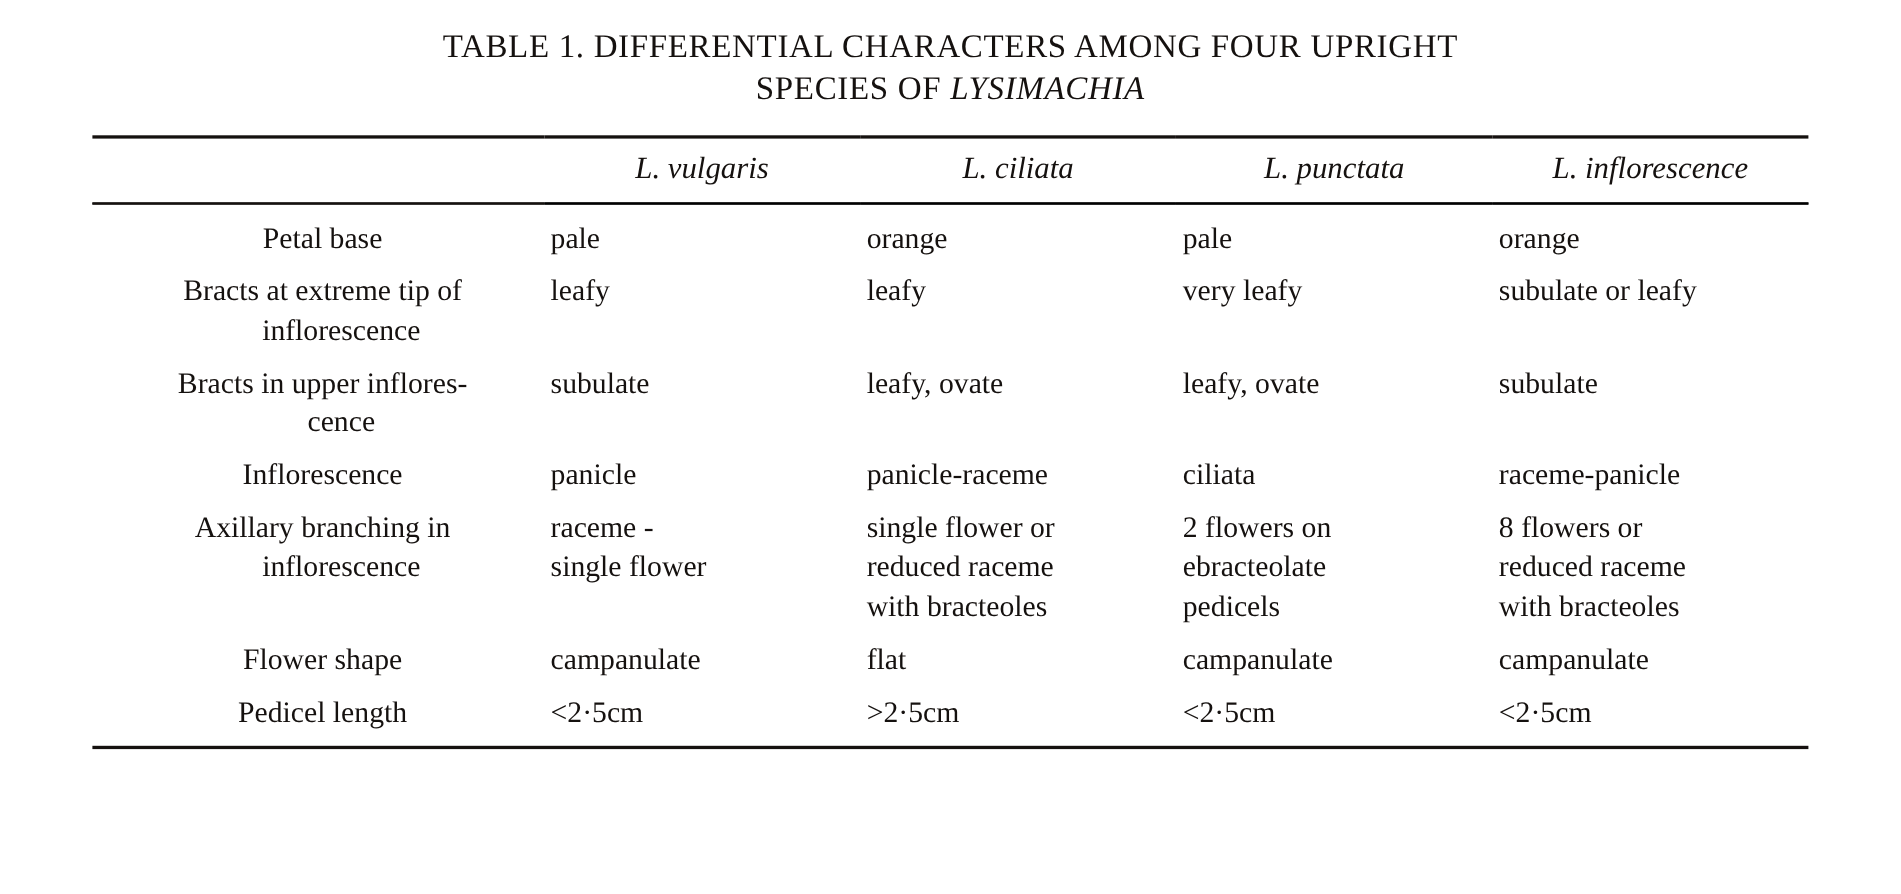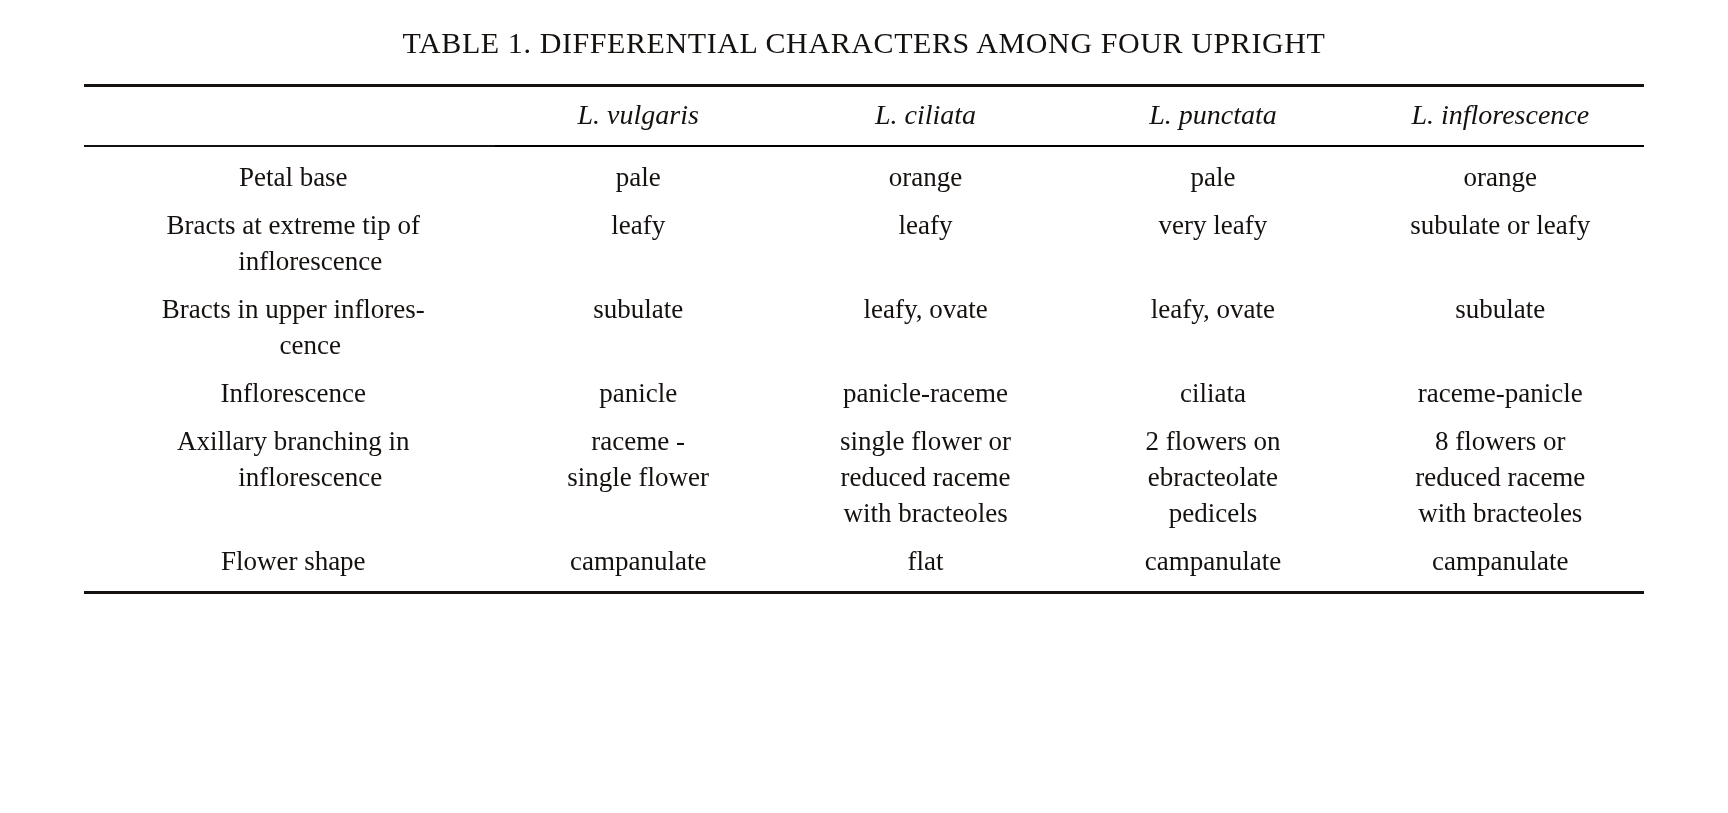--- a/index.html
+++ b/index.html
@@ -57,21 +57,20 @@
     font-size: 28px;
     border-top: 3px solid #15110f;
     border-bottom: 2px solid #000000;
   }
   thead th.blank {
     border-bottom: 2px solid #15110f;
   }
   tbody td {
     vertical-align: top;
     padding: 6px 6px;
-    text-align: center;
     line-height: 1.33;
   }
   tbody td.label {
     text-align: center;
     padding-left: 14px;
     text-indent: 0;
   }
   tbody td.label .wrap2 {
     display: block;
     padding-left: 0;
@@ -92,20 +91,21 @@
     display: block;
   }
 </style>
 </head>
 <body>
 
 <div class="page">
 
   <div class="caption">
     <span class="cap-line">TABLE 1. DIFFERENTIAL CHARACTERS AMONG FOUR UPRIGHT</span>
+    <span class="cap-line"><span>SPECIES OF </span><span class="sp-name">LYSIMACHIA</span></span>
   </div>
 
   <div class="table-wrap">
     <table class="tbl">
       <colgroup>
         <col class="c0">
         <col class="cx">
         <col class="cx">
         <col class="cx">
         <col class="cx">
@@ -232,19 +232,36 @@
             <span>flat</span>
           </td>
           <td class="cell-lines">
             <span>campanulate</span>
           </td>
           <td class="cell-lines">
             <span>campanulate</span>
           </td>
         </tr>
 
+        <tr>
+          <td class="label">
+            <span class="wrap2">Pedicel length</span>
+          </td>
+          <td class="cell-lines">
+            <span>&lt;2·5cm</span>
+          </td>
+          <td class="cell-lines">
+            <span>&gt;2·5cm</span>
+          </td>
+          <td class="cell-lines">
+            <span>&lt;2·5cm</span>
+          </td>
+          <td class="cell-lines">
+            <span>&lt;2·5cm</span>
+          </td>
+        </tr>
 
       </tbody>
     </table>
     <div class="bottom-rule"></div>
   </div>
 
 </div>
 
 </body></html>

